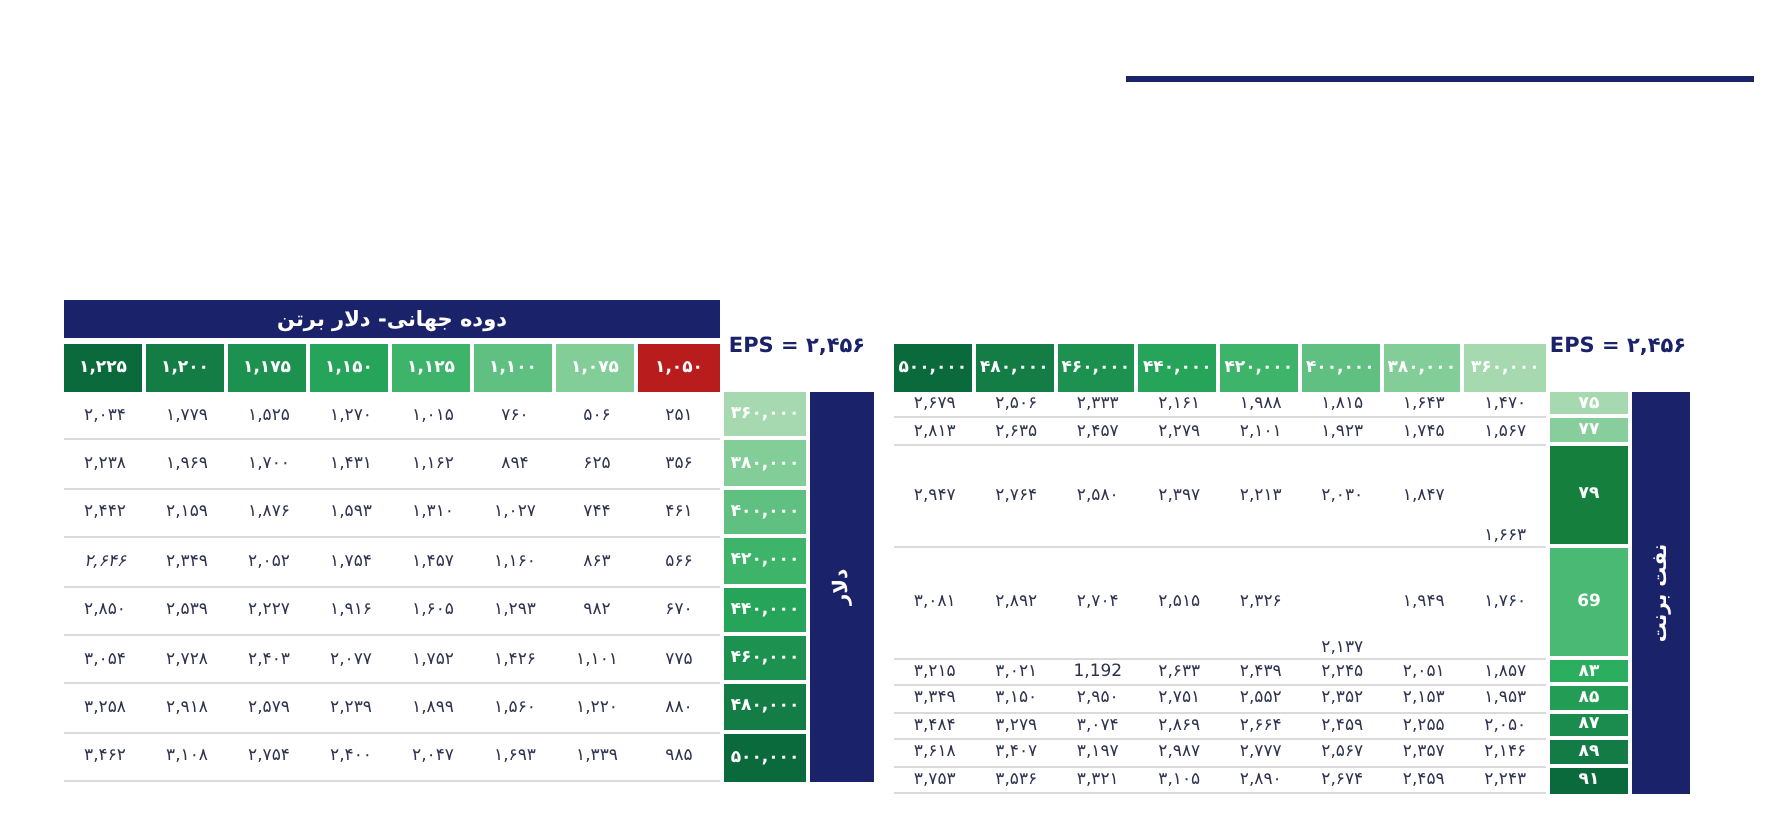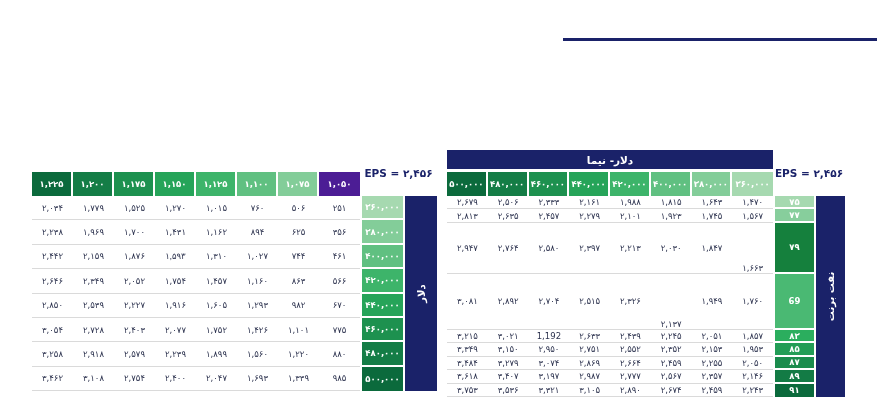--- a/index.html
+++ b/index.html
@@ -61,32 +61,33 @@
   }
 </style>
 </head>
 <body>
 
 <div class="title-block">
   <div class="title-underline"></div>
 </div>
 
 <div class="table table-left">
+  <div class="t-title">دوده جهانی- دلار برتن</div>
   <div class="t-eps">EPS = ۲,۴۵۶</div>
   <div class="t-vlabel">
     <span>دلار</span>
   </div>
 <div class="colhead" style="grid-column: 1; background: rgb(11, 106, 60);">۱,۲۲۵</div>
     <div class="colhead" style="grid-column: 2; background: rgb(20, 125, 70);">۱,۲۰۰</div>
     <div class="colhead" style="grid-column: 3; background: rgb(29, 145, 79);">۱,۱۷۵</div>
     <div class="colhead" style="grid-column: 4; background: rgb(38, 164, 89);">۱,۱۵۰</div>
     <div class="colhead" style="grid-column: 5; background: rgb(61, 180, 106);">۱,۱۲۵</div>
     <div class="colhead" style="grid-column: 6; background: rgb(96, 192, 129);">۱,۱۰۰</div>
     <div class="colhead" style="grid-column: 7; background: rgb(131, 205, 153);">۱,۰۷۵</div>
-    <div class="colhead last" style="grid-column: 8; background: #4c1d95;">۱,۰۵۰</div>
+    <div class="colhead last" style="grid-column: 8; background: #b91c1c;">۱,۰۵۰</div>
     <div class="rowhead" style="grid-row: 4; background: rgb(166, 217, 176);">۳۶۰,۰۰۰</div>
     <div class="rowhead" style="grid-row: 5; background: rgb(131, 205, 153);">۳۸۰,۰۰۰</div>
     <div class="rowhead" style="grid-row: 6; background: rgb(96, 192, 129);">۴۰۰,۰۰۰</div>
     <div class="rowhead" style="grid-row: 7; background: rgb(61, 180, 106);">۴۲۰,۰۰۰</div>
     <div class="rowhead" style="grid-row: 8; background: rgb(38, 164, 89);">۴۴۰,۰۰۰</div>
     <div class="rowhead" style="grid-row: 9; background: rgb(29, 145, 79);">۴۶۰,۰۰۰</div>
     <div class="rowhead" style="grid-row: 10; background: rgb(20, 125, 70);">۴۸۰,۰۰۰</div>
     <div class="rowhead last" style="grid-row: 11; background: rgb(11, 106, 60);">۵۰۰,۰۰۰</div>
     <div class="datacell" style="grid-area: 4 / 1; color: rgb(46, 52, 80);">۲,۰۳۴</div>
     <div class="datacell" style="grid-area: 4 / 2; color: rgb(46, 52, 80);">۱,۷۷۹</div>
@@ -100,26 +101,26 @@
     <div class="datacell" style="grid-area: 5 / 2; color: rgb(46, 52, 80);">۱,۹۶۹</div>
     <div class="datacell" style="grid-area: 5 / 3; color: rgb(46, 52, 80);">۱,۷۰۰</div>
     <div class="datacell" style="grid-area: 5 / 4; color: rgb(46, 52, 80);">۱,۴۳۱</div>
     <div class="datacell" style="grid-area: 5 / 5; color: rgb(46, 52, 80);">۱,۱۶۲</div>
     <div class="datacell" style="grid-area: 5 / 6; color: rgb(46, 52, 80);">۸۹۴</div>
     <div class="datacell" style="grid-area: 5 / 7; color: rgb(46, 52, 80);">۶۲۵</div>
     <div class="datacell" style="grid-area: 5 / 8; color: rgb(46, 52, 80);">۳۵۶</div>
     <div class="datacell" style="grid-area: 6 / 1; color: rgb(46, 52, 80);">۲,۴۴۲</div>
     <div class="datacell" style="grid-area: 6 / 2; color: rgb(46, 52, 80);">۲,۱۵۹</div>
     <div class="datacell" style="grid-area: 6 / 3; color: rgb(46, 52, 80);">۱,۸۷۶</div>
-    <div class="datacell" style="grid-area: 6 / 4; color: rgb(46, 52, 80); font-family: Liberation Serif, serif;">۱,۵۹۳</div>
+    <div class="datacell" style="grid-area: 6 / 4; color: rgb(46, 52, 80);">۱,۵۹۳</div>
     <div class="datacell" style="grid-area: 6 / 5; color: rgb(46, 52, 80);">۱,۳۱۰</div>
     <div class="datacell" style="grid-area: 6 / 6; color: rgb(46, 52, 80);">۱,۰۲۷</div>
     <div class="datacell" style="grid-area: 6 / 7; color: rgb(46, 52, 80);">۷۴۴</div>
     <div class="datacell" style="grid-area: 6 / 8; color: rgb(46, 52, 80);">۴۶۱</div>
-    <div class="datacell" style="grid-area: 7 / 1; color: rgb(46, 52, 80);">۲,۶۴۶</div>
+    <div class="datacell" style="grid-area: 7 / 1; color: rgb(46, 52, 80); font-style: italic;">۲,۶۴۶</div>
     <div class="datacell" style="grid-area: 7 / 2; color: rgb(46, 52, 80);">۲,۳۴۹</div>
     <div class="datacell" style="grid-area: 7 / 3; color: rgb(46, 52, 80);">۲,۰۵۲</div>
     <div class="datacell" style="grid-area: 7 / 4; color: rgb(46, 52, 80);">۱,۷۵۴</div>
     <div class="datacell" style="grid-area: 7 / 5; color: rgb(46, 52, 80);">۱,۴۵۷</div>
     <div class="datacell" style="grid-area: 7 / 6; color: rgb(46, 52, 80);">۱,۱۶۰</div>
     <div class="datacell" style="grid-area: 7 / 7; color: rgb(46, 52, 80);">۸۶۳</div>
     <div class="datacell" style="grid-area: 7 / 8; color: rgb(46, 52, 80);">۵۶۶</div>
     <div class="datacell" style="grid-area: 8 / 1; color: rgb(46, 52, 80);">۲,۸۵۰</div>
     <div class="datacell" style="grid-area: 8 / 2; color: rgb(46, 52, 80);">۲,۵۳۹</div>
     <div class="datacell" style="grid-area: 8 / 3; color: rgb(46, 52, 80);">۲,۲۲۷</div>
@@ -148,21 +149,20 @@
     <div class="datacell" style="grid-area: 11 / 2; color: rgb(46, 52, 80);">۳,۱۰۸</div>
     <div class="datacell" style="grid-area: 11 / 3; color: rgb(46, 52, 80);">۲,۷۵۴</div>
     <div class="datacell" style="grid-area: 11 / 4; color: rgb(46, 52, 80);">۲,۴۰۰</div>
     <div class="datacell" style="grid-area: 11 / 5; color: rgb(46, 52, 80);">۲,۰۴۷</div>
     <div class="datacell" style="grid-area: 11 / 6; color: rgb(46, 52, 80);">۱,۶۹۳</div>
     <div class="datacell" style="grid-area: 11 / 7; color: rgb(46, 52, 80);">۱,۳۳۹</div>
     <div class="datacell" style="grid-area: 11 / 8; color: rgb(46, 52, 80);">۹۸۵</div>
   </div>
 
 <div class="table table-right">
-  <div class="t-title">دلار- نیما</div>
   <div class="t-eps">EPS = ۲,۴۵۶</div>
   <div class="t-vlabel">
     <span>نفت برنت</span>
   </div>
 <div class="colhead" style="grid-column: 1; background: rgb(11, 106, 60);">۵۰۰,۰۰۰</div>
     <div class="colhead" style="grid-column: 2; background: rgb(20, 125, 70);">۴۸۰,۰۰۰</div>
     <div class="colhead" style="grid-column: 3; background: rgb(29, 145, 79);">۴۶۰,۰۰۰</div>
     <div class="colhead" style="grid-column: 4; background: rgb(38, 164, 89);">۴۴۰,۰۰۰</div>
     <div class="colhead" style="grid-column: 5; background: rgb(61, 180, 106);">۴۲۰,۰۰۰</div>
     <div class="colhead" style="grid-column: 6; background: rgb(96, 192, 129);">۴۰۰,۰۰۰</div>

